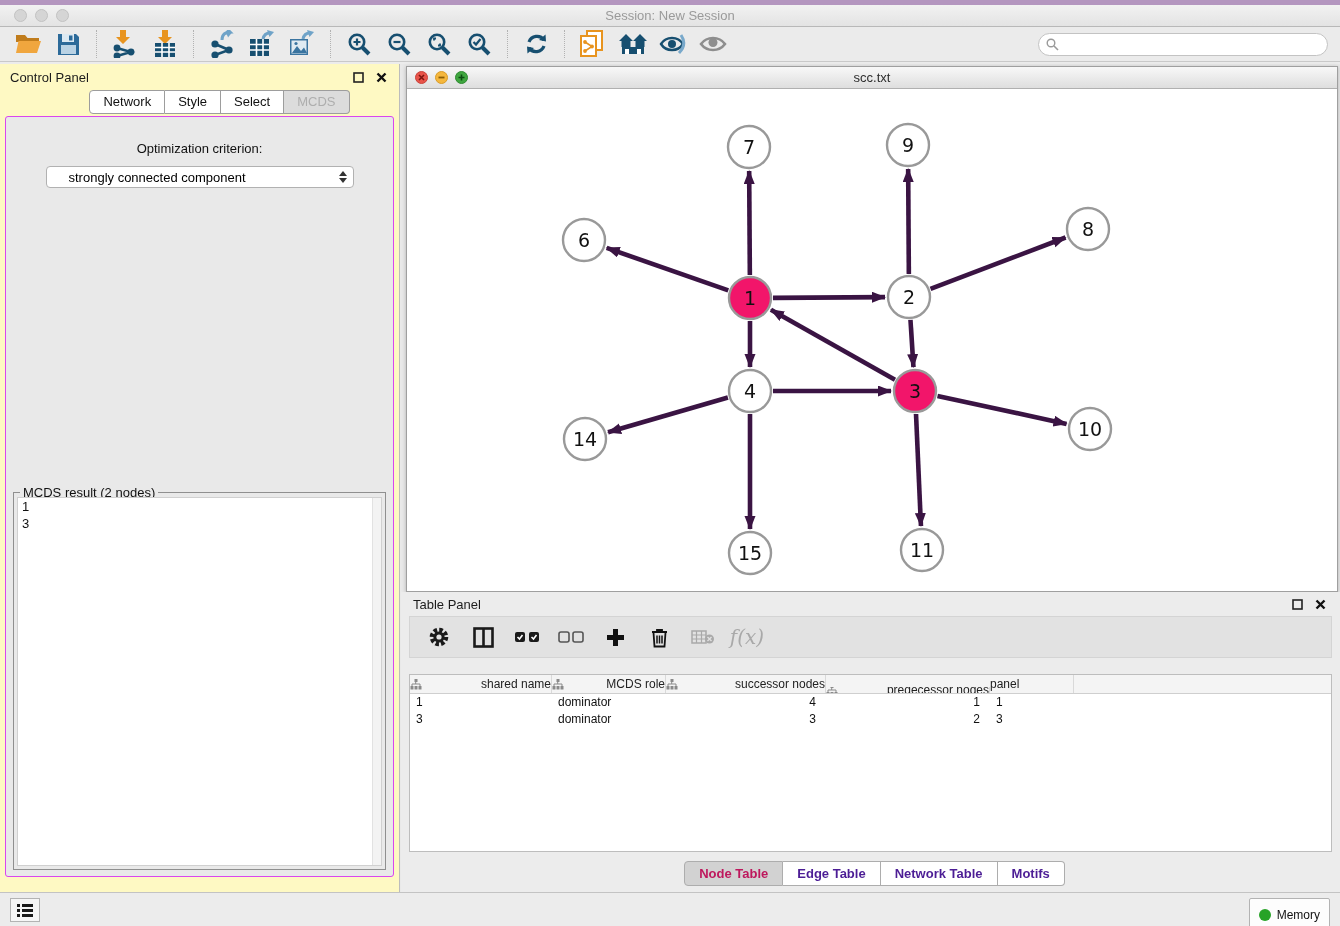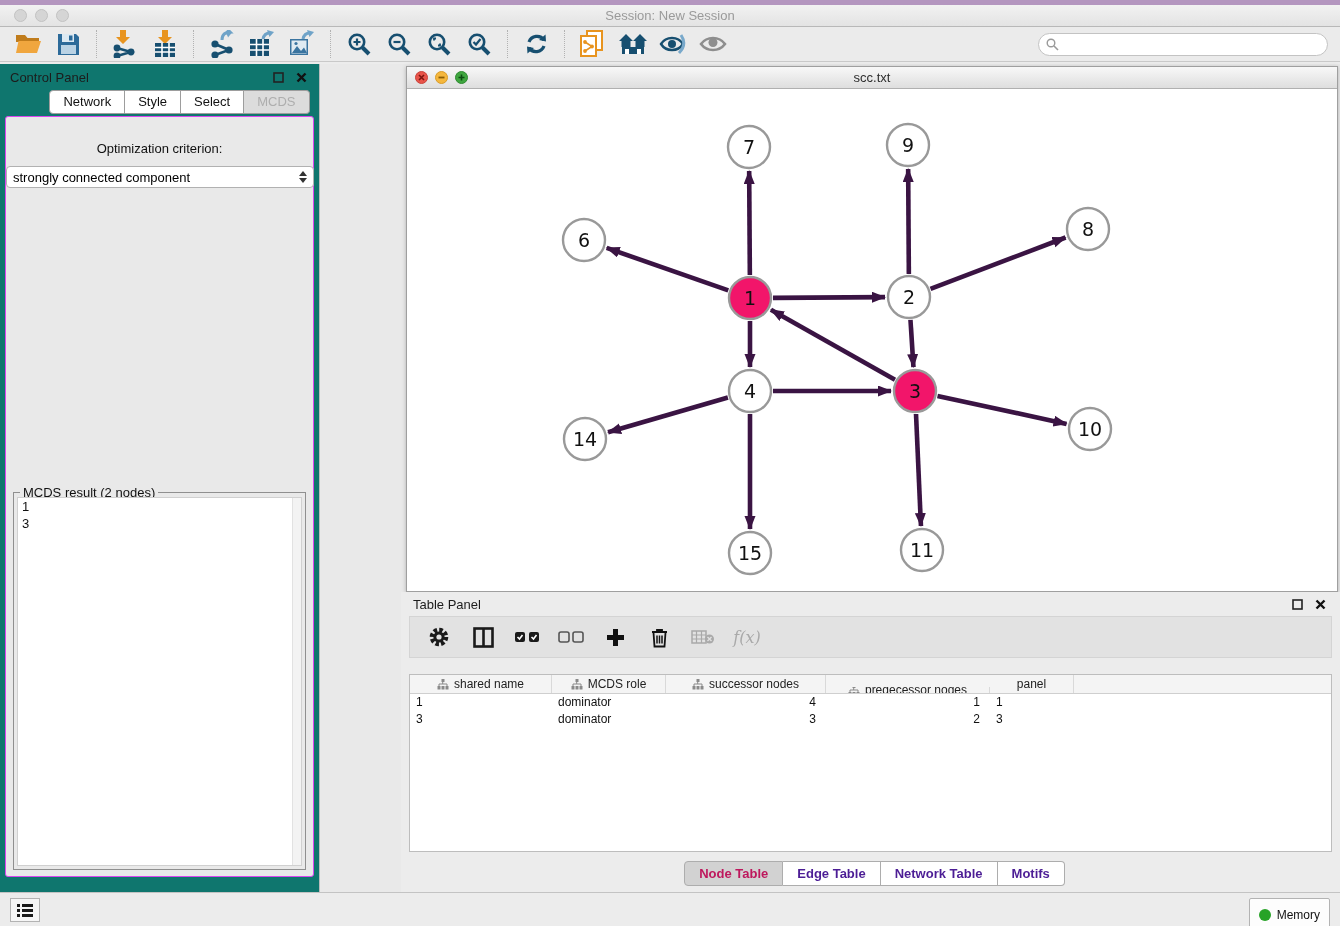--- a/index.html
+++ b/index.html
@@ -16,32 +16,32 @@
   .toolbar { height:35px; background:#ebebeb; border-bottom:1px solid #c9c9c9; display:flex; align-items:center; padding:0 8px; position:relative; }
   .tb-btn { width:30px; height:30px; display:flex; align-items:center; justify-content:center; margin:0 5px; }
   .tb-sep { width:1px; height:28px; border-left:1px dotted #b2b2b2; margin:0 8px; }
   .search-box { position:absolute; right:12px; top:6px; width:290px; height:23px; background:#fff; border:1px solid #c3c3c3; border-radius:12px; display:flex; align-items:center; padding:0 7px; }
   .search-box input { border:none; outline:none; flex:1; font-size:12px; background:transparent; font-family:"Liberation Sans",sans-serif; }
 
   
   .main { position:absolute; top:64px; left:0; right:0; bottom:34px; background:#e9e9e9; }
 
   
-  .control-panel { position:absolute; left:0; top:0; width:320px; height:100%; background:#0f766e; border-right:1px solid #bcbcbc; }
+  .control-panel { position:absolute; left:0; top:0; width:400px; height:100%; background:#fef9c3; border-right:1px solid #bcbcbc; }
   .cp-header { height:26px; display:flex; align-items:center; padding:0 10px; }
   .cp-title { font-size:13px; color:#1c1c1c; flex:1; }
   .panel-ctl { width:16px; height:16px; display:flex; align-items:center; justify-content:center; margin-left:7px; }
   .cp-tabs { display:flex; justify-content:center; position:relative; z-index:2; }
   .cp-tab { font-size:13px; padding:3px 13px 4px; background:#fff; border:1px solid #9d9d9d; border-left:none; color:#111; }
   .cp-tab:first-child { border-left:1px solid #9d9d9d; border-radius:4px 0 0 4px;margin-left:40px; }
   .cp-tab:last-child { border-radius:0 4px 4px 0; }
   .cp-tab.sel { background:#dcdcdc; color:#aeaeae; }
   .cp-body { position:absolute; left:5px; right:5px; top:52px; bottom:15px; background:#e9e9e9; border:1px solid #d946ef; border-radius:3px; }
   .opt-label { text-align:center; font-size:13px; margin-top:24px; color:#111; }
-  .select { margin:10px auto 0; width:308px; height:22px; background:#fff; border:1px solid #b1b1b1; border-radius:4px; display:flex; align-items:center; padding:0 6px 0 6px; font-size:13px; }
+  .select { margin:10px auto 0; width:308px; height:22px; background:#fff; border:1px solid #b1b1b1; border-radius:4px; display:flex; align-items:center; padding:0 6px 0 22px; font-size:13px; }
   .select .val { flex:1; }
   .stepper { display:flex; flex-direction:column; gap:2px; align-items:center; }
   .stepper .up { width:0; height:0; border-left:4px solid transparent; border-right:4px solid transparent; border-bottom:5px solid #333; }
   .stepper .down { width:0; height:0; border-left:4px solid transparent; border-right:4px solid transparent; border-top:5px solid #333; }
   .cp-buttons { display:flex; justify-content:center; gap:14px; margin-top:12px; }
   .push-btn { font-size:13px; padding:3px 16px; background:linear-gradient(#ffffff,#f0f0f0); border:1px solid #a6a6a6; border-radius:4px; color:#111; }
   .result-group { position:absolute; left:7px; right:7px; top:375px; bottom:6px; border:1px solid #8f8f8f; }
   .result-legend { position:absolute; top:-8px; left:6px; background:#e9e9e9; font-size:13px; padding:0 3px; color:#111; }
   .result-inner { position:absolute; inset:4px 3px 3px 3px; background:#fff; border:1px solid #d0d0d0; overflow:hidden; }
   .result-inner .line { font-size:13px; line-height:17px; padding-left:4px; color:#111; }
@@ -57,24 +57,24 @@
   .tl.green { background:#3fa63f; border:1px solid #2f8a31; color:#0c4d12; }
   .net-title { text-align:center; line-height:21px; font-size:13px; color:#2d2d2d; }
   .net-canvas { position:absolute; top:23px; left:0; right:0; bottom:0; background:#fff; }
 
   
   .table-panel { position:absolute; left:401px; right:0; top:528px; bottom:0; background:#ececec; }
   .tp-header { height:24px; display:flex; align-items:center; padding:0 12px; }
   .tp-title { font-size:13px; flex:1; color:#1c1c1c; }
   .tp-toolbar { margin:0 8px; height:42px; background:#e2e2e2; border:1px solid #d4d4d4; display:flex; align-items:center; padding:0 12px; gap:10px; }
   .tp-tool { width:34px; height:30px; display:flex; align-items:center; justify-content:center; }
-  .fx { font-family:"DejaVu Serif",serif; font-style:italic; font-size:16px; color:#a9a9a9; }
+  .fx { font-family:"DejaVu Serif",serif; font-style:italic; font-size:20px; color:#a9a9a9; }
   .tp-table { position:absolute; left:8px; right:8px; top:82px; bottom:40px; background:#fff; border:1px solid #bdbdbd; overflow:hidden; }
   .thead { display:flex; height:19px; background:#f4f4f4; border-bottom:1px solid #cfcfcf; }
-  .th { display:flex; align-items:center; justify-content:center; gap:5px; font-size:12px; color:#222; border-right:1px solid #d9d9d9; overflow:hidden; }
+  .th { display:flex; align-items:center; justify-content:space-between; gap:5px; font-size:12px; color:#222; border-right:1px solid #d9d9d9; overflow:hidden; }
   .trow { display:flex; height:17px; }
   .td { font-size:12px; color:#111; padding:1px 6px; overflow:hidden; white-space:nowrap; }
   .td.r { text-align:right; padding-right:10px; }
   .tp-tabs { position:absolute; bottom:6px; left:0; right:0; display:flex; justify-content:center; }
   .tp-tab { font-size:13px; font-weight:bold; padding:4px 14px; background:#fff; border:1px solid #adadad; border-left:none; color:#4c1d95; }
   .tp-tab:first-child { border-left:1px solid #adadad; border-radius:4px 0 0 4px; }
   .tp-tab:last-child { border-radius:0 4px 4px 0; }
   .tp-tab.sel { background:#d2d2d2; color:#be185d;margin-left:8px; }
 
   

